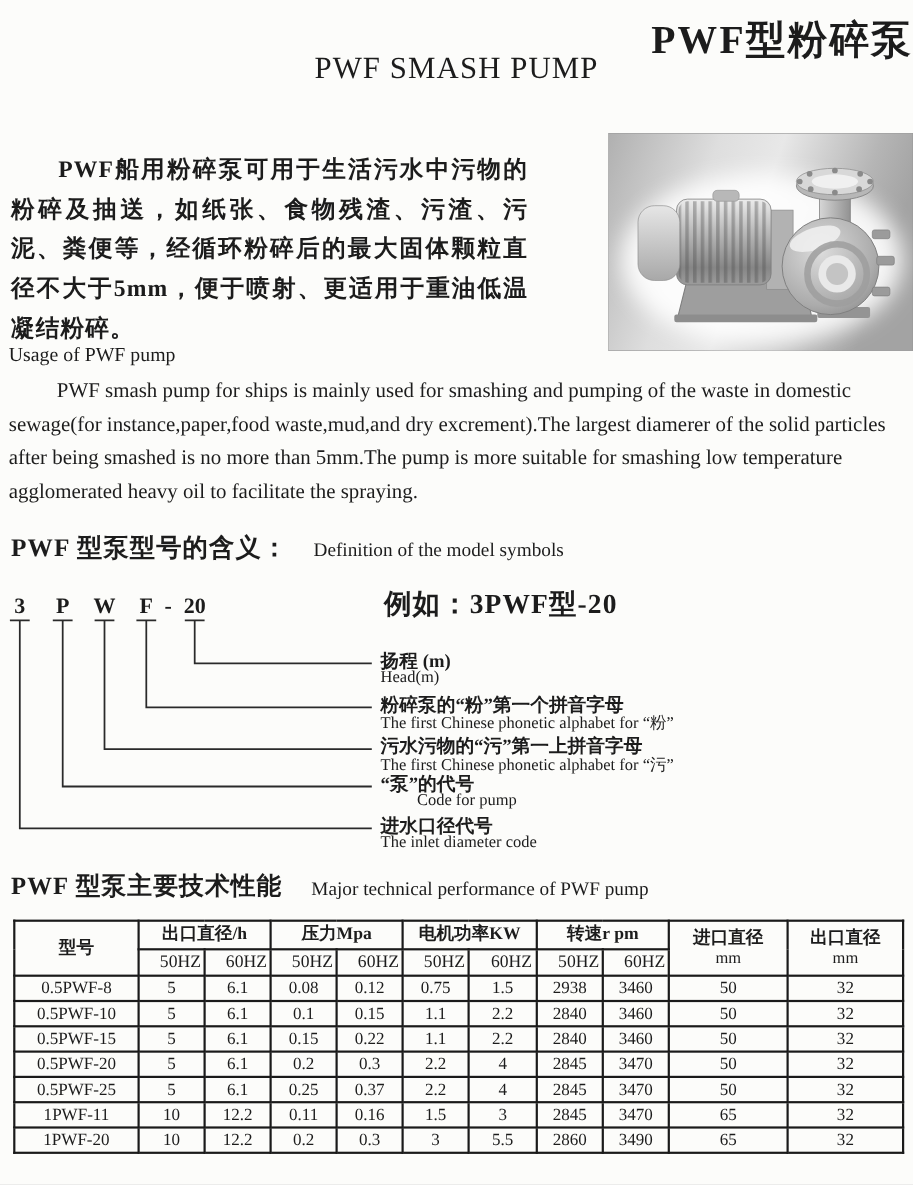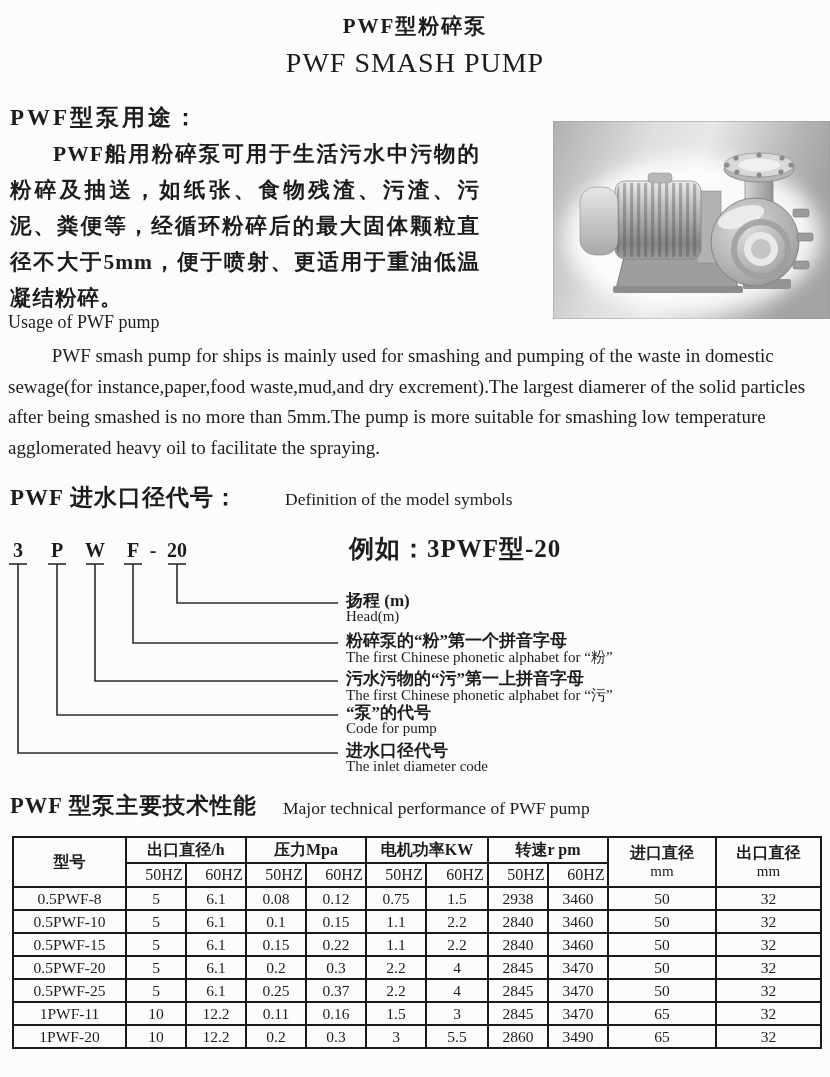--- a/index.html
+++ b/index.html
@@ -7,21 +7,21 @@
     position:relative;
     width:830px;height:1077px;
     margin:0 auto;
     background:#fcfcfa;
     overflow:hidden;
     font-family:"Liberation Serif","DejaVu Serif",serif;
     color:#1c1c1c;
   }
   .abs{position:absolute;}
   
-  .title-zh{top:12px;left:0;width:100%;text-align:center;font-size:21px;font-weight:700;letter-spacing:2px;}
+  .title-zh{top:12px;left:0;width:100%;text-align:right;font-size:36px;font-weight:700;letter-spacing:2px;}
   .title-en{top:47px;left:0;width:100%;text-align:center;font-size:28px;letter-spacing:1px;}
   
   .usage-heading-zh{left:10px;top:102px;font-size:23px;font-weight:700;letter-spacing:3px;}
   .usage-body-zh{left:10px;top:136px;width:470px;font-size:21.5px;line-height:36px;font-weight:700;text-align:justify;text-indent:2em;letter-spacing:1px;}
   .usage-heading-en{left:8px;top:312px;font-size:18px;}
   .usage-body-en{left:8px;top:341px;width:814px;font-size:19px;line-height:30.5px;text-indent:2.3em;}
   
   .photo{left:553px;top:121px;width:277px;height:198px;}
   
   .model-heading-zh{left:10px;top:482px;font-size:23px;font-weight:700;letter-spacing:1px;}
@@ -46,21 +46,20 @@
   svg text{font-family:"Liberation Serif","DejaVu Serif",serif;}
 </style>
 </head>
 <body>
 
 <div class="page">
 
   <div class="abs title-zh">PWF型粉碎泵</div>
   <div class="abs title-en">PWF SMASH PUMP</div>
 
-  <div class="abs usage-heading-zh">PWF型泵用途：</div>
   <div class="abs usage-body-zh">PWF船用粉碎泵可用于生活污水中污物的粉碎及抽送，如纸张、食物残渣、污渣、污泥、粪便等，经循环粉碎后的最大固体颗粒直径不大于5mm，便于喷射、更适用于重油低温凝结粉碎。</div>
 
   <div class="abs photo">
     <svg width="277" height="198" viewBox="0 0 277 198">
       <defs>
         <linearGradient id="bgGrad" x1="0" y1="0" x2="1" y2="0.25">
           <stop offset="0" stop-color="#b0b0b0"></stop>
             <stop offset="0.35" stop-color="#dedede"></stop>
           <stop offset="0.55" stop-color="#e8e8e8"></stop>
             <stop offset="0.85" stop-color="#b5b5b5"></stop>
@@ -127,21 +126,21 @@
 
       <rect x="240" y="88" width="16" height="8" rx="2" fill="#9b9b9b" stroke="#7b7b7b" stroke-width="0.6"></rect>
       <rect x="244" y="112" width="16" height="8" rx="2" fill="#9b9b9b" stroke="#7b7b7b" stroke-width="0.6"></rect>
       <rect x="240" y="140" width="16" height="8" rx="2" fill="#9b9b9b" stroke="#7b7b7b" stroke-width="0.6"></rect>
     </svg>
   </div>
 
   <div class="abs usage-heading-en">Usage of PWF pump</div>
   <div class="abs usage-body-en">PWF smash pump for ships is mainly used for smashing and pumping of the waste in domestic sewage(for instance,paper,food waste,mud,and dry excrement).The largest diamerer of the solid particles after being smashed is no more than 5mm.The pump is more suitable for smashing low temperature agglomerated heavy oil to facilitate the spraying.</div>
 
-  <div class="abs model-heading-zh">PWF 进水口径代号：</div>
+  <div class="abs model-heading-zh">PWF 型泵型号的含义：</div>
   <div class="abs model-heading-en">Definition of the model symbols</div>
   <div class="abs example">例如：3PWF型-20</div>
 
   <svg class="abs diagram-svg" width="345" height="250" viewBox="0 0 345 250">
     <g fill="#1c1c1c" font-size="20" text-anchor="middle" font-weight="700">
       <text x="18" y="27">3</text>
       <text x="57" y="27">P</text>
       <text x="95" y="27">W</text>
       <text x="133" y="27">F</text>
       <text x="153" y="27">-</text>
@@ -161,21 +160,21 @@
     </g>
   </svg>
 
   <div class="abs lbl-zh" style="top:589px;">扬程 (m)</div>
   <div class="abs lbl-en" style="top:608px;">Head(m)</div>
   <div class="abs lbl-en" style="top:648px;">The first Chinese phonetic alphabet for “粉”</div>
   <div class="abs lbl-zh" style="top:629px;">粉碎泵的“粉”第一个拼音字母</div>
   <div class="abs lbl-zh" style="top:667px;">污水污物的“污”第一上拼音字母</div>
   <div class="abs lbl-en" style="top:686px;">The first Chinese phonetic alphabet for “污”</div>
   <div class="abs lbl-zh" style="top:701px;">“泵”的代号</div>
-  <div class="abs lbl-en" style="top:720px;">Code for pump</div>
+  <div class="abs lbl-en" style="top:720px;margin-left:33px;">Code for pump</div>
   <div class="abs lbl-zh" style="top:739px;">进水口径代号</div>
   <div class="abs lbl-en" style="top:758px;">The inlet diameter code</div>
 
   <div class="abs perf-heading-en">Major technical performance of PWF pump</div>
   <div class="abs perf-heading-zh">PWF 型泵主要技术性能</div>
 
   <table class="perf-table">
     <colgroup>
       <col style="width:113px">
         <col style="width:60px">

